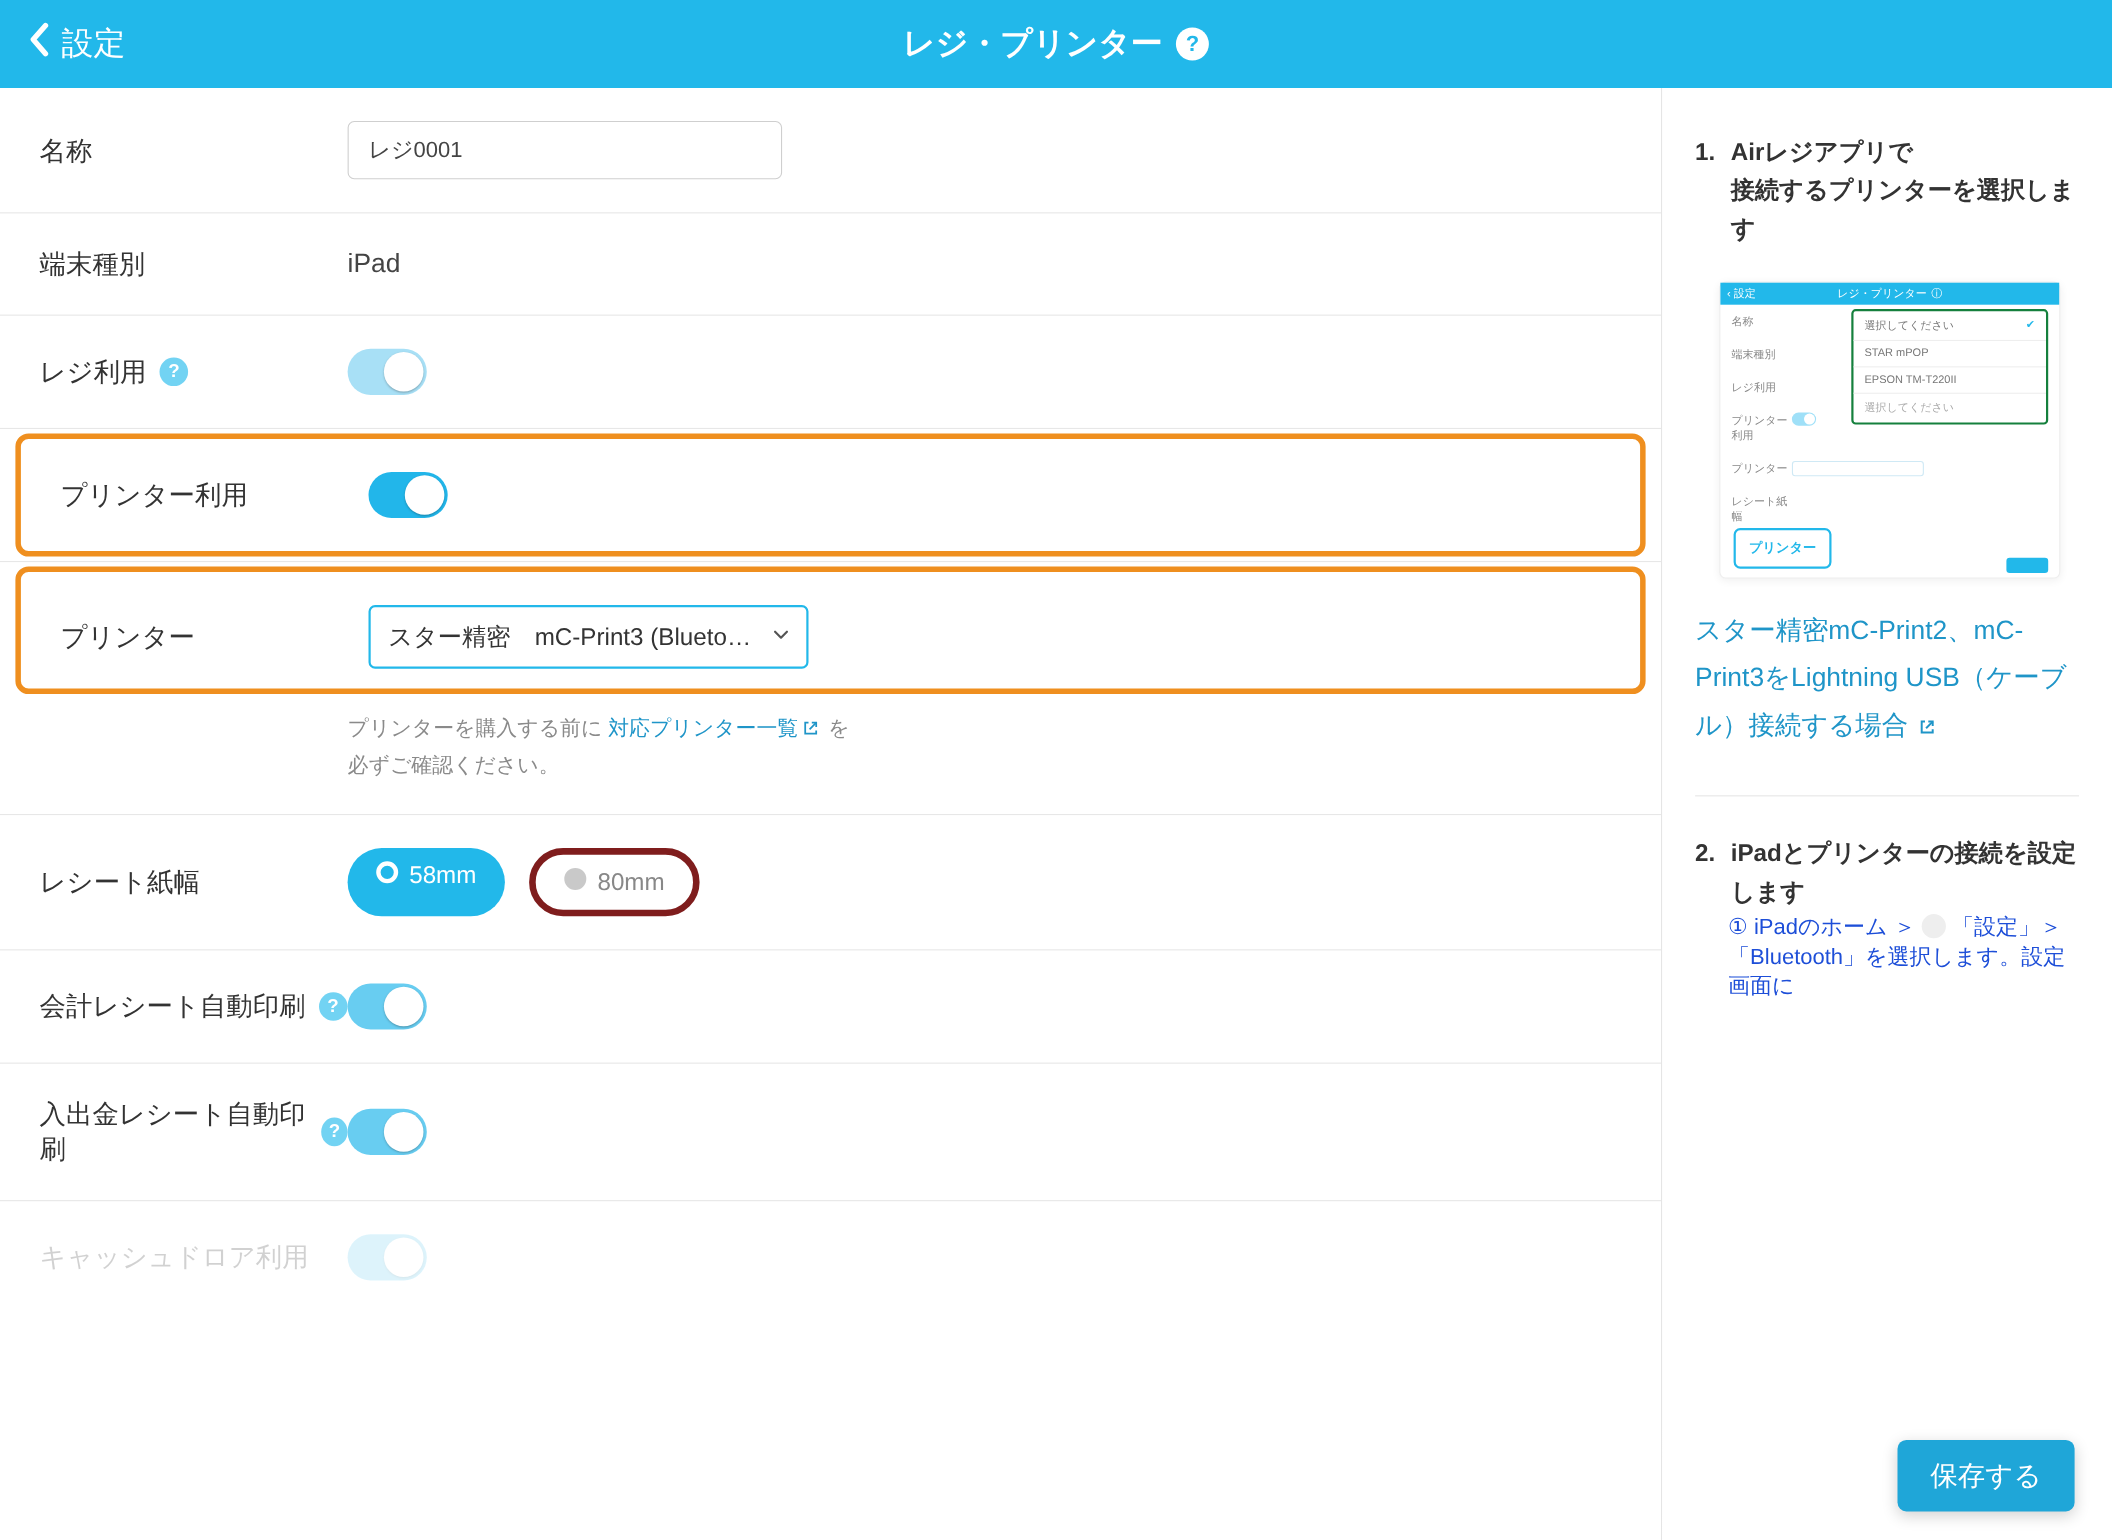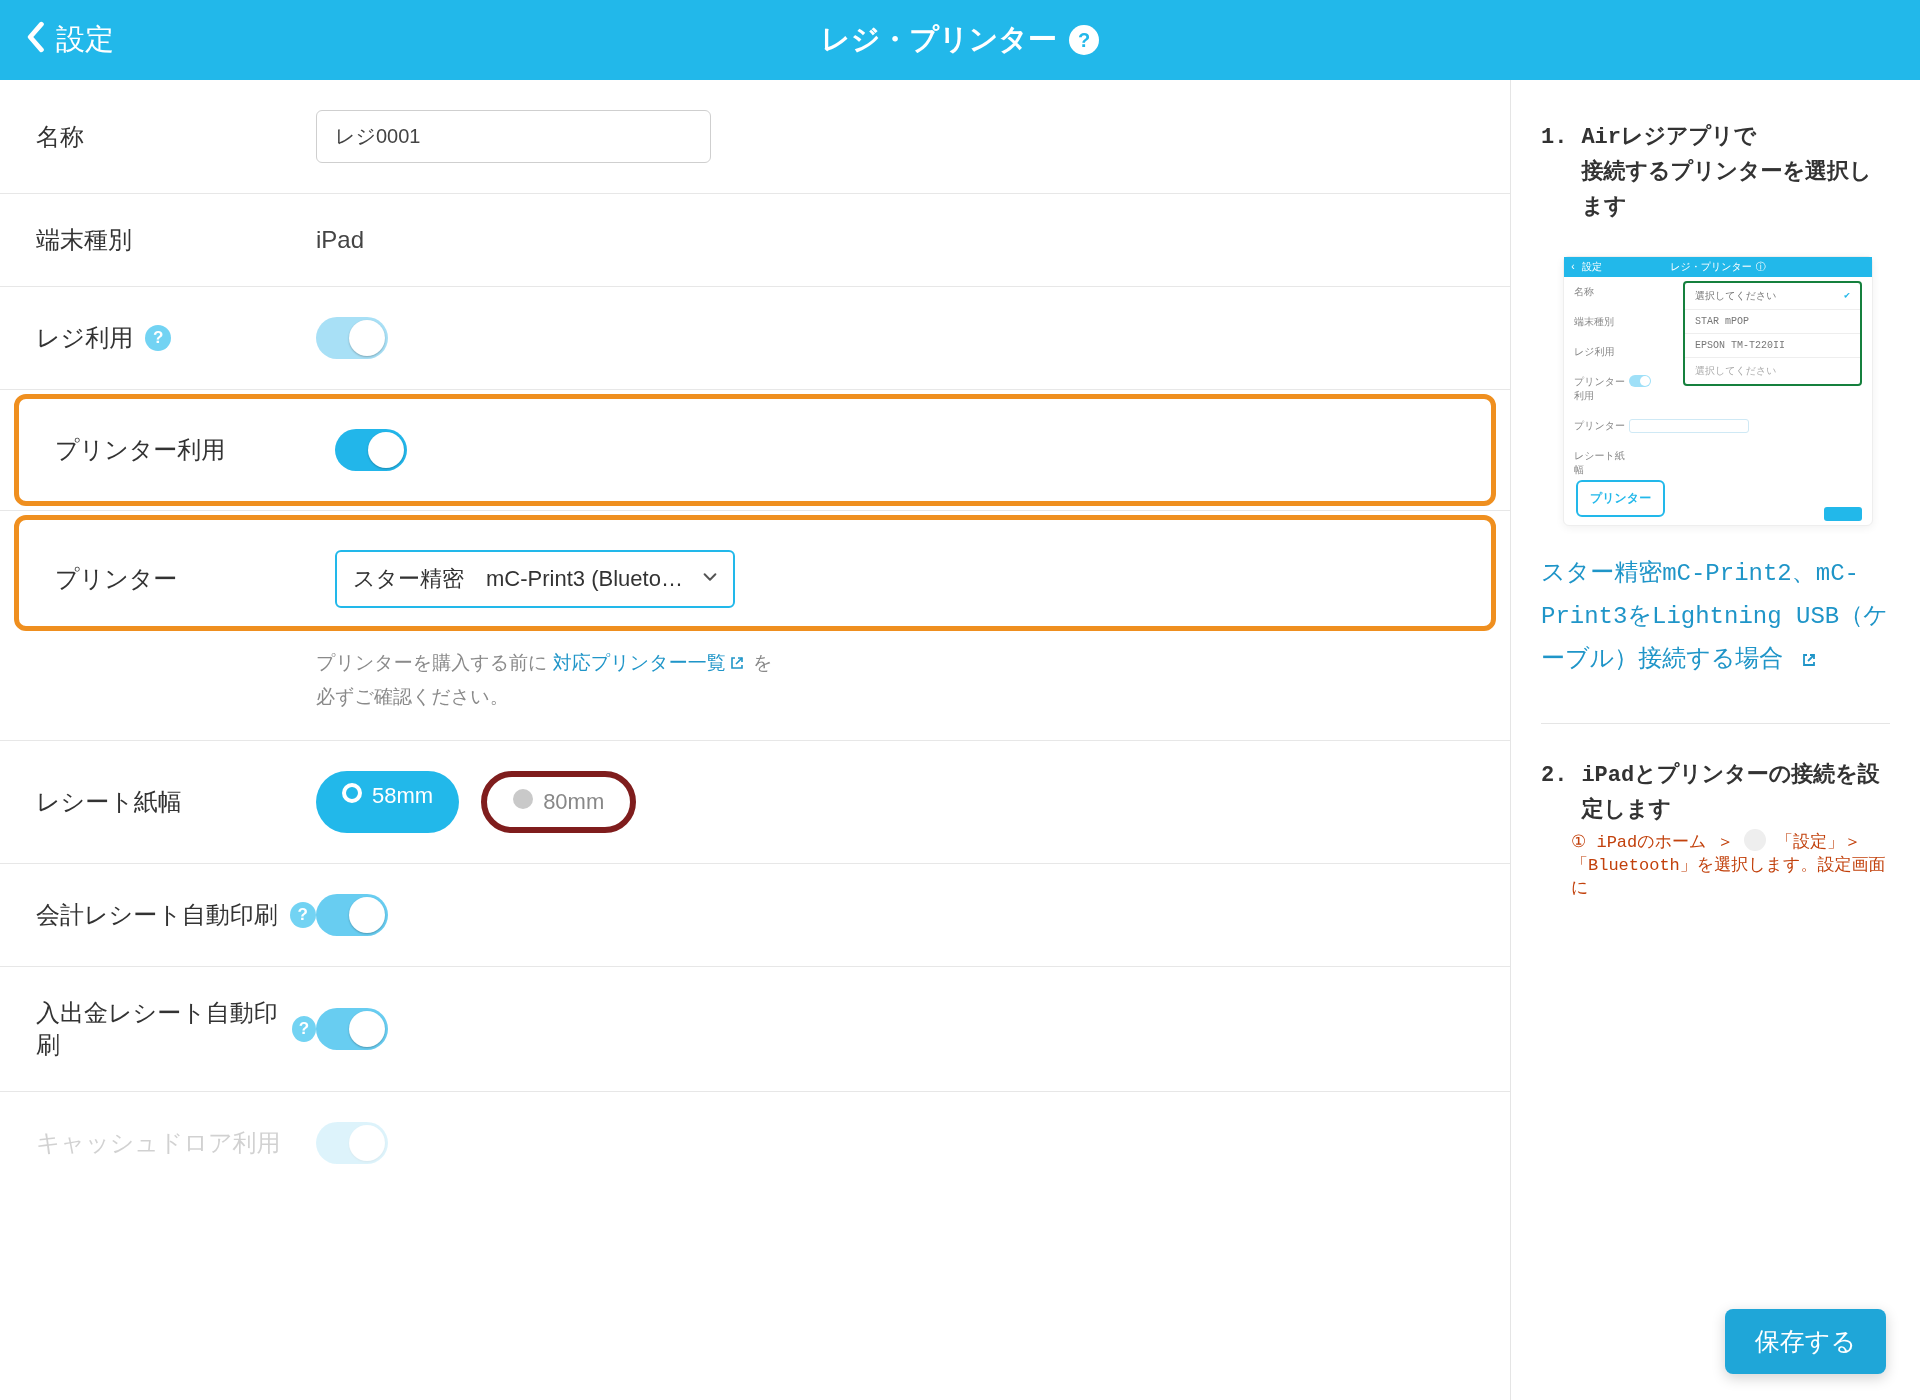--- a/index.html
+++ b/index.html
@@ -135,32 +135,32 @@
   .pill .dot{
     width:20px;height:20px;border-radius:50%;
   }
   .pill.sel{background:#22b8ea; color:#fff;}
   .pill.sel .dot{border:4px solid #fff;}
   .pill.unsel{background:#fff; border:6px solid #7f1d1d; color:#888;}
   .pill.unsel .dot{background:#c9c9c9;}
 
   
   .right ol{list-style:none; counter-reset:step;}
-  .right li{margin-bottom:12px;font-family:Liberation Mono, monospace;}
+  .right li{margin-bottom:12px;}
   .step-head{display:flex; gap:14px; font-weight:700; font-size:22px; line-height:1.6;}
   .step-head .num::before{counter-increment:step; content:counter(step) ".";}
   .step-body{font-size:20px; color:#555; line-height:1.9; margin:22px 0 0 30px;}
   .right .link{color:#1f95c8; font-size:24px; line-height:1.8; display:block; margin-top:26px;}
   .right hr{border:none;border-top:1px solid #e5e5e5; margin:40px 0 34px;}
   .right .fade{
     position:absolute;left:0;right:0;bottom:0;height:140px;
     background:linear-gradient(rgba(255,255,255,0),#fff);
     pointer-events:none;
   }
-  .ghost-text{color:#c2410c; font-size:17px; margin:0 0 0 30px;}
+  .ghost-text{color:#1d4ed8; font-size:20px; margin:0 0 0 30px;}
   .gear-ghost{display:inline-flex;width:22px;height:22px;border-radius:50%;background:#eee;vertical-align:-4px;}
 
   
   .mini{
     margin:30px 0 0 22px;
     width:310px; border:1px solid #eee; border-radius:6px;
     box-shadow:0 2px 8px rgba(0,0,0,0.06);
     font-size:10px; color:#888; background:#fff;
     position:relative; padding-bottom:10px;
   }

